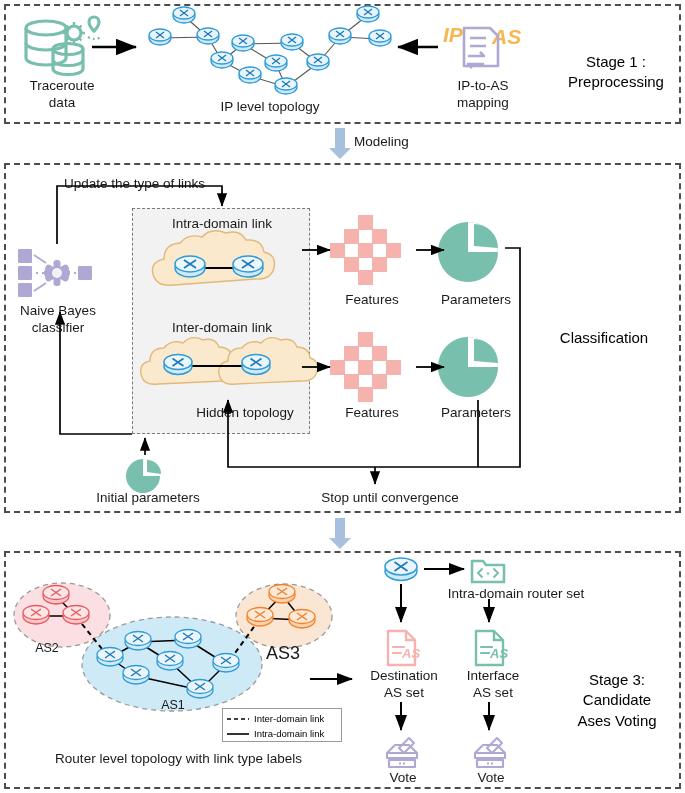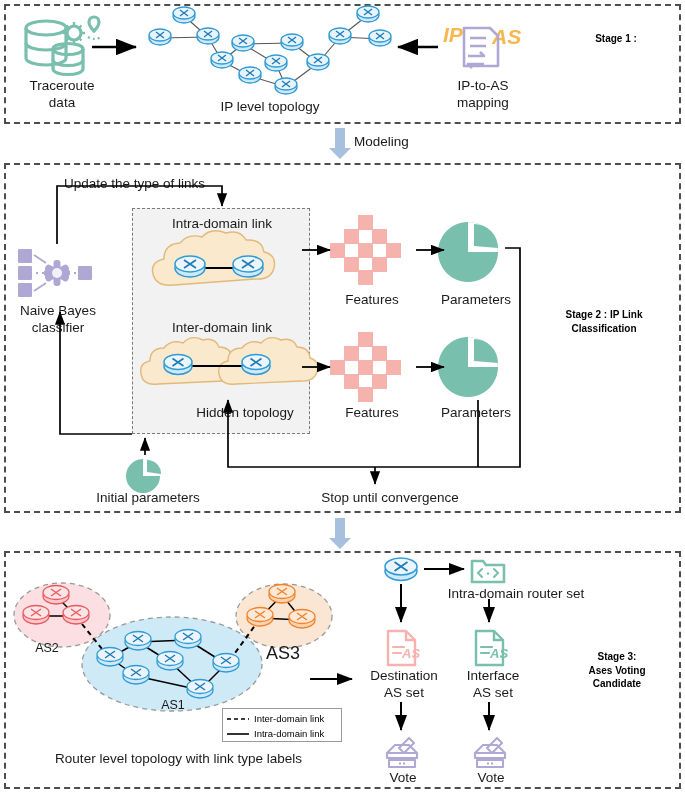--- a/index.html
+++ b/index.html
@@ -14,25 +14,26 @@
     position: absolute;
     border: 2px dashed #4d4d4d;
     background: #ffffff;
   }
   #stage1 { left: 4px;  top: 4px;   width: 677px; height: 120px; }
   #stage2 { left: 4px;  top: 163px; width: 677px; height: 350px; }
   #stage3 { left: 4px;  top: 551px; width: 677px; height: 238px; }
 
   .stage-title {
     position: absolute;
-    font-weight: bold;
-    font-size: 10px;
+    font-weight: normal;
+    font-size: 15px;
     color: #000;
     text-align: center;
     line-height: 1.35;
+    margin-top: 20px;
   }
   .caption {
     position: absolute;
     font-size: 13.5px;
     color: #1a1a1a;
     text-align: center;
     line-height: 1.25;
     white-space: nowrap;
   }
 
@@ -181,20 +182,21 @@
     </g>
   </svg>
 </div>
 <div class="caption" style="left:438px; top:78px; width:90px;">
   <div>IP-to-AS</div>
   <div>mapping</div>
 </div>
 
 <div class="stage-title" style="left:556px; top:32px; width:120px;">
   <div>Stage 1 :</div>
+  <div>Preprocessing</div>
 </div>
 
 <div class="icon-box" style="left:328px; top:128px; width:24px; height:32px;">
   <svg width="24" height="32" viewBox="0 0 24 32">
     <polygon points="7,0 17,0 17,20 23,20 12,31 1,20 7,20" fill="#a7c0de"></polygon>
   </svg>
 </div>
 <div class="caption" style="left:354px; top:134px; width:90px; text-align:left;">Modeling</div>
 
 <div class="stage" id="stage2"></div>
@@ -330,21 +332,20 @@
     <path d="M19 19 m0 -17 a17 17 0 1 0 0.01 0 z" fill="#79bfae"></path>
     <path d="M19 19 L19 2 A17 17 0 0 1 36 19 Z" fill="#ffffff"></path>
     <path d="M23 15 L23 3 A14 14 0 0 1 37 17 Z" fill="#79bfae"></path>
   </svg>
 </div>
 <div class="caption" style="left:88px; top:490px; width:120px;">Initial parameters</div>
 
 <div class="caption" style="left:290px; top:490px; width:200px;">Stop until convergence</div>
 
 <div class="stage-title" style="left:524px; top:308px; width:160px;">
-  <div>Stage 2 :  IP Link</div>
   <div>Classification</div>
 </div>
 
 <svg class="svg-layer" width="685" height="793">
 
   <path d="M57 244 L57 186 L222 186 L222 206" fill="none" stroke="#000" stroke-width="1.7" marker-end="url(#ah-sm)"></path>
 
   <line x1="302" y1="250" x2="330" y2="250" stroke="#000" stroke-width="1.8" marker-end="url(#ah-sm)"></line>
 
   <line x1="416" y1="250" x2="444" y2="250" stroke="#000" stroke-width="1.8" marker-end="url(#ah-sm)"></line>
@@ -576,22 +577,22 @@
     <g fill="#b0a8d4">
         <rect x="17" y="26.5" width="2" height="2"></rect>
       <rect x="21" y="26.5" width="2" height="2"></rect>
       </g>
   </svg>
 </div>
 <div class="caption" style="left:468px; top:770px; width:46px;">Vote</div>
 
 <div class="stage-title" style="left:552px; top:650px; width:130px;">
   <div>Stage 3:</div>
+  <div>Candidate</div>
   <div>Ases Voting</div>
-  <div>Candidate</div>
 </div>
 
 <svg class="svg-layer" width="685" height="793">
 
   <line x1="424" y1="569" x2="464" y2="569" stroke="#000" stroke-width="2" marker-end="url(#ah-sm)"></line>
 
   <line x1="401" y1="584" x2="401" y2="622" stroke="#000" stroke-width="2" marker-end="url(#ah-sm)"></line>
 
   <line x1="489" y1="599" x2="489" y2="622" stroke="#000" stroke-width="2" marker-end="url(#ah-sm)"></line>
 

